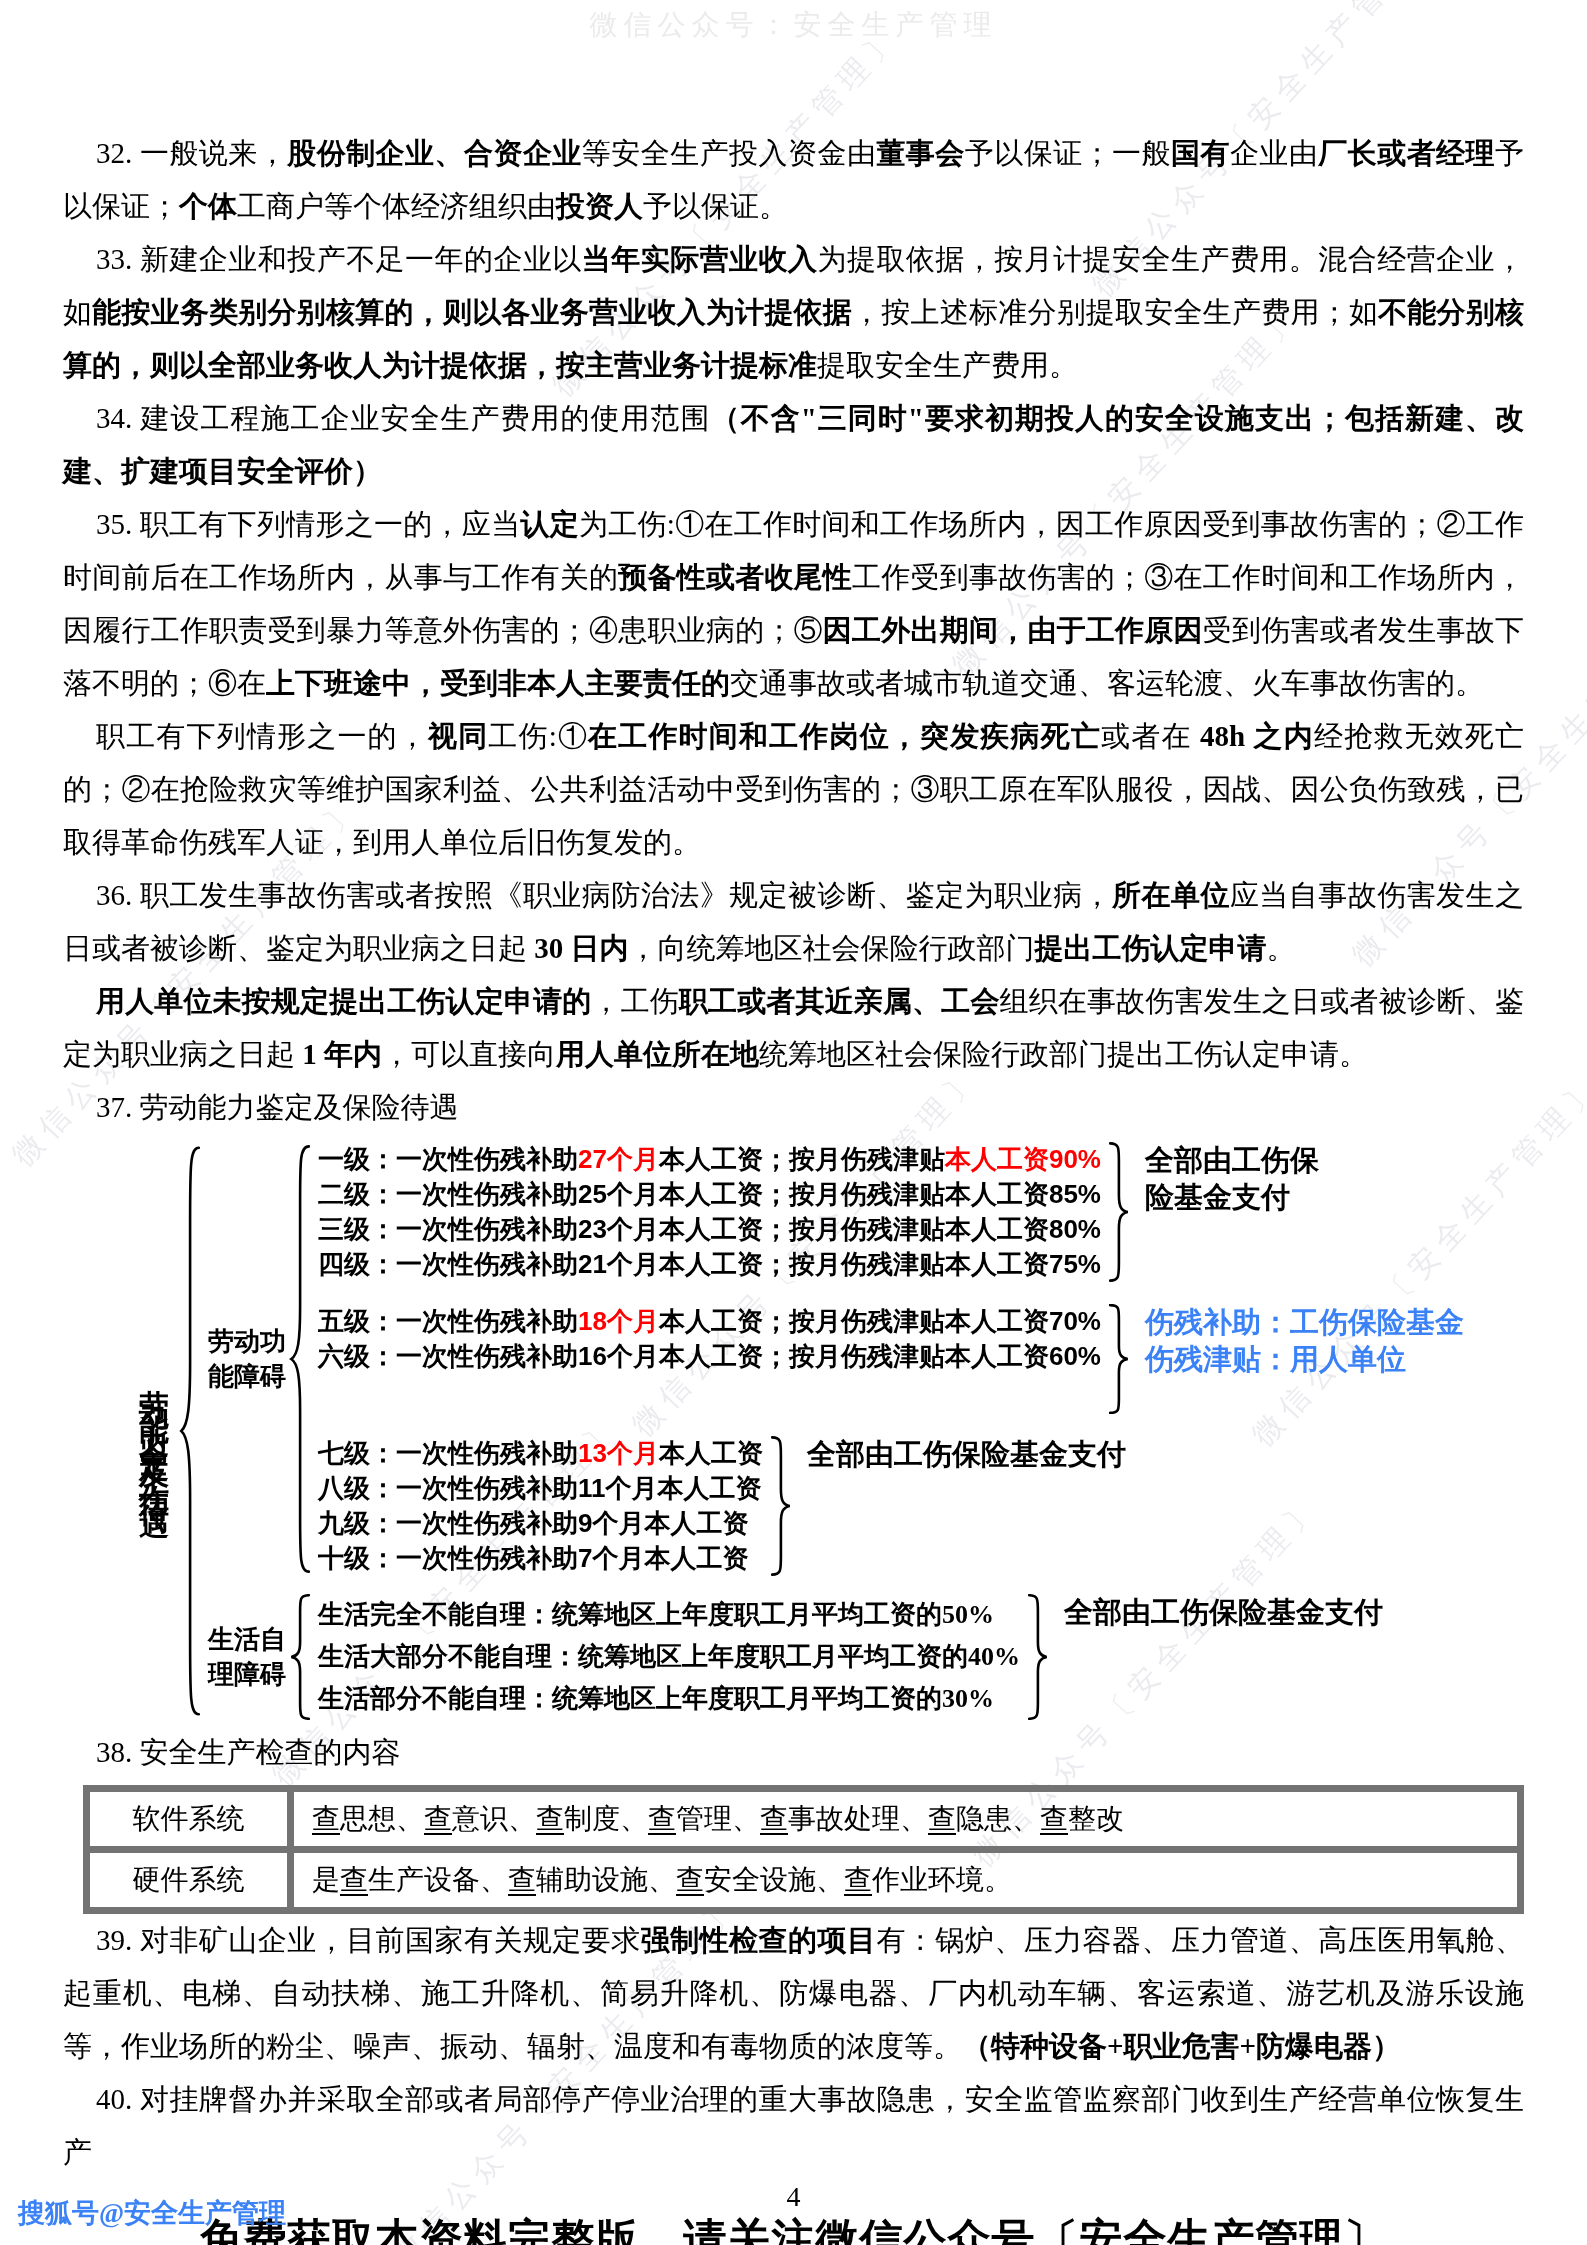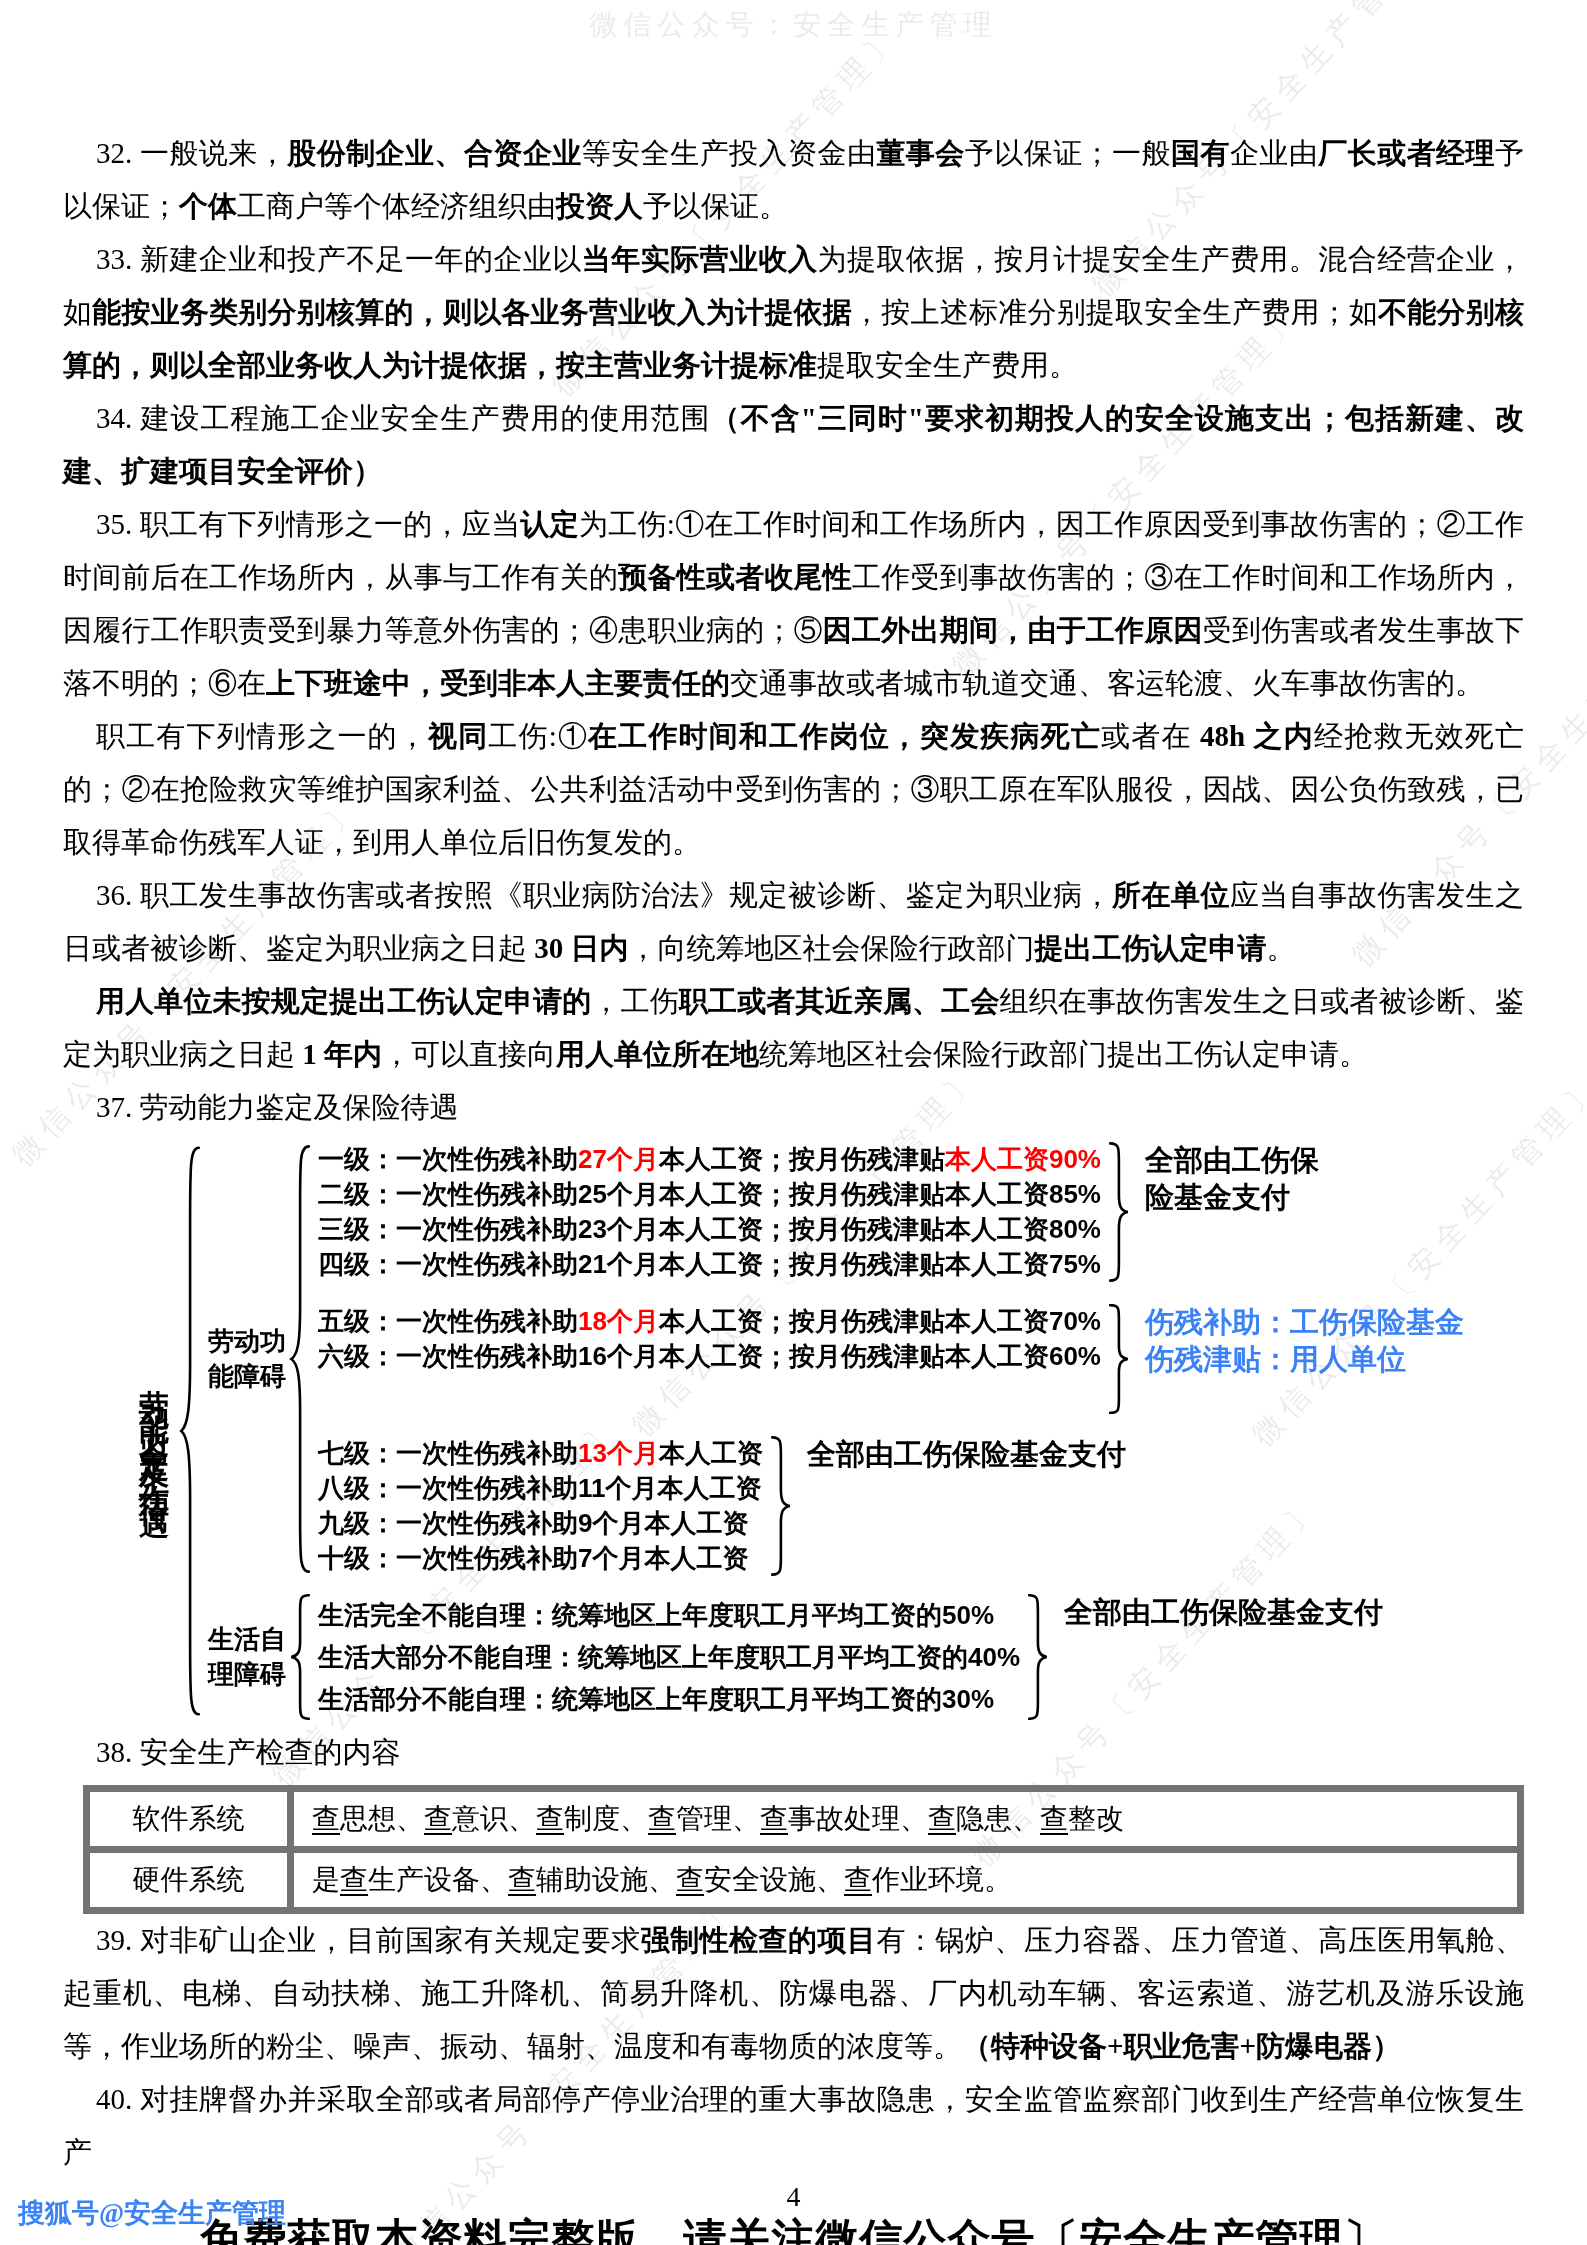--- a/index.html
+++ b/index.html
@@ -19,21 +19,21 @@
   
   .diagram{display:flex;align-items:center;margin:8px 0 6px 70px;
            font-family:"Liberation Sans","DejaVu Sans",sans-serif;font-weight:bold;}
   .vlabel{writing-mode:vertical-lr;text-orientation:upright;font-size:30px;
           letter-spacing:12px;margin-right:4px;}
   .brace{width:22px;align-self:stretch;flex:none;}
   .brace path{stroke:#000;stroke-width:2.6;fill:none;vector-effect:non-scaling-stroke;
               stroke-linecap:round;}
   .branches{display:flex;flex-direction:column;}
   .branch{display:flex;align-items:center;}
-  .branch + .branch{margin-top:18px;}
+  .branch + .branch{margin-top:18px;font-family:Liberation Serif, serif;}
   .blabel{font-size:26px;line-height:35px;margin:0 2px 0 8px;white-space:nowrap;}
   .bgroups{display:flex;flex-direction:column;margin-left:8px;}
   .group{display:flex;align-items:flex-start;}
   .group + .group{margin-top:22px;}
   .glines{display:flex;flex-direction:column;}
   .dline{font-size:26px;line-height:35px;white-space:nowrap;}
   .tall .dline{line-height:42px;}
   .gbrace{margin-left:8px;}
   .note{margin-left:14px;font-size:29px;line-height:37px;white-space:nowrap;}
   .note.red{color:#3b82f6;}

